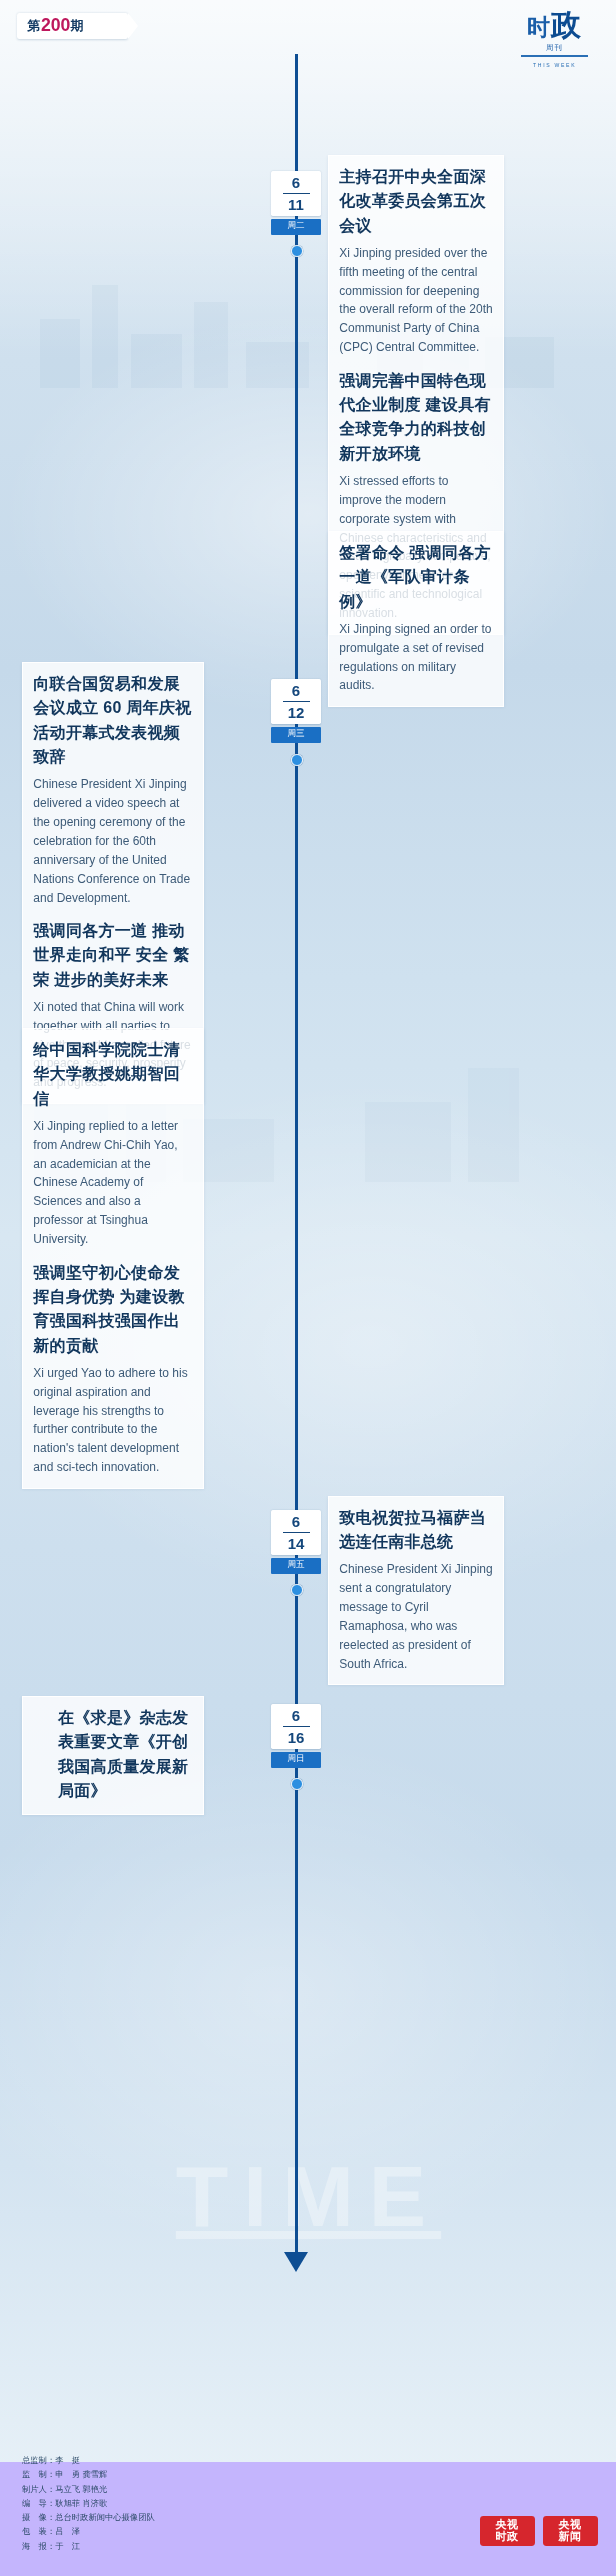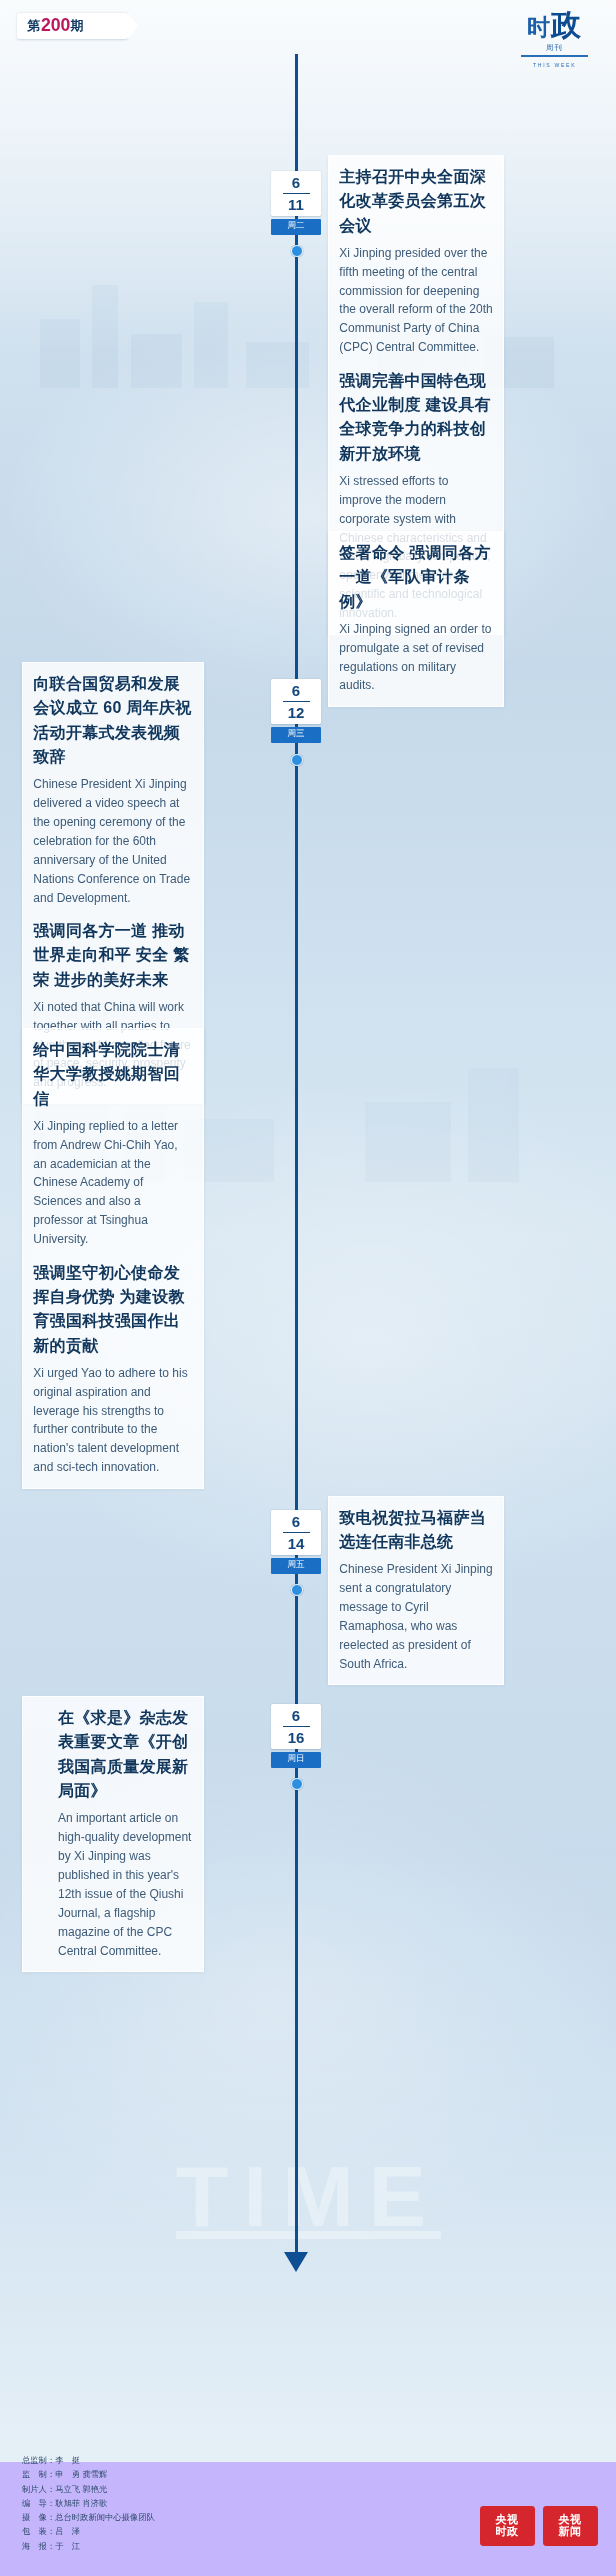--- a/index.html
+++ b/index.html
@@ -67,21 +67,21 @@
   .card.right{left:328px;width:176px;}
   .card.left{left:22px;width:182px;}
   .card .zh{font-size:16px;line-height:1.52;color:#11365c;font-weight:bold;letter-spacing:0.3px;}
   .card .en{font-size:12px;line-height:1.58;color:#3d5b78;margin-top:5.7px;}
   .card .en + .zh{margin-top:11.4px;}
   
   .footer{position:absolute;left:0;right:0;bottom:0;height:114px;background:#c4b5fd;}
   .credits{position:absolute;left:22px;bottom:23px;font-size:8.3px;color:#2c4a68;line-height:1.72;}
   .credits .lb{color:#2c4a68;}
   .fbrand{position:absolute;right:19.4px;bottom:30px;display:flex;gap:8px;}
-  .fbrand .b{background:#d6262d;color:#fff;border-radius:3.4px;width:55px;height:40px;
+  .fbrand .b{background:#d6262d;color:#fff;border-radius:3.4px;width:55px;height:30px;
     display:flex;flex-direction:column;align-items:center;justify-content:center;
     font-size:11px;font-weight:bold;line-height:1.08;letter-spacing:0.6px;}
 </style>
 </head>
 <body>
 
 <div class="bg">
   <div class="bg-haze bg-h1"></div>
   <div class="bg-haze bg-h2"></div>
   <div class="bg-haze bg-h3"></div>
@@ -191,21 +191,20 @@
   <div class="en">Xi urged Yao to adhere to his original aspiration and leverage his strengths to further contribute to the nation's talent development and sci-tech innovation.</div>
 </div>
 
 <div class="card right" style="top:1496px;">
   <div class="zh">致电祝贺拉马福萨当选连任南非总统</div>
   <div class="en">Chinese President Xi Jinping sent a congratulatory message to Cyril Ramaphosa, who was reelected as president of South Africa.</div>
 </div>
 
 <div class="card left" style="top:1696px;padding-left:35px;">
   <div class="zh">在《求是》杂志发表重要文章《开创我国高质量发展新局面》</div>
-  <div class="en">An important article on high-quality development by Xi Jinping was published in this year's 12th issue of the Qiushi Journal, a flagship magazine of the CPC Central Committee.</div>
 </div>
 
 <div class="footer">
   <div class="credits">
     <div><span class="lb">总监制：</span><span>李　挺</span></div>
     <div><span class="lb">监　制：</span><span>申　勇  龚雪辉</span></div>
     <div><span class="lb">制片人：</span><span>马立飞  郭艳光</span></div>
     <div><span class="lb">编　导：</span><span>耿旭菲  肖济歌</span></div>
     <div><span class="lb">摄　像：</span><span>总台时政新闻中心摄像团队</span></div>
     <div><span class="lb">包　装：</span><span>吕　泽</span></div>

